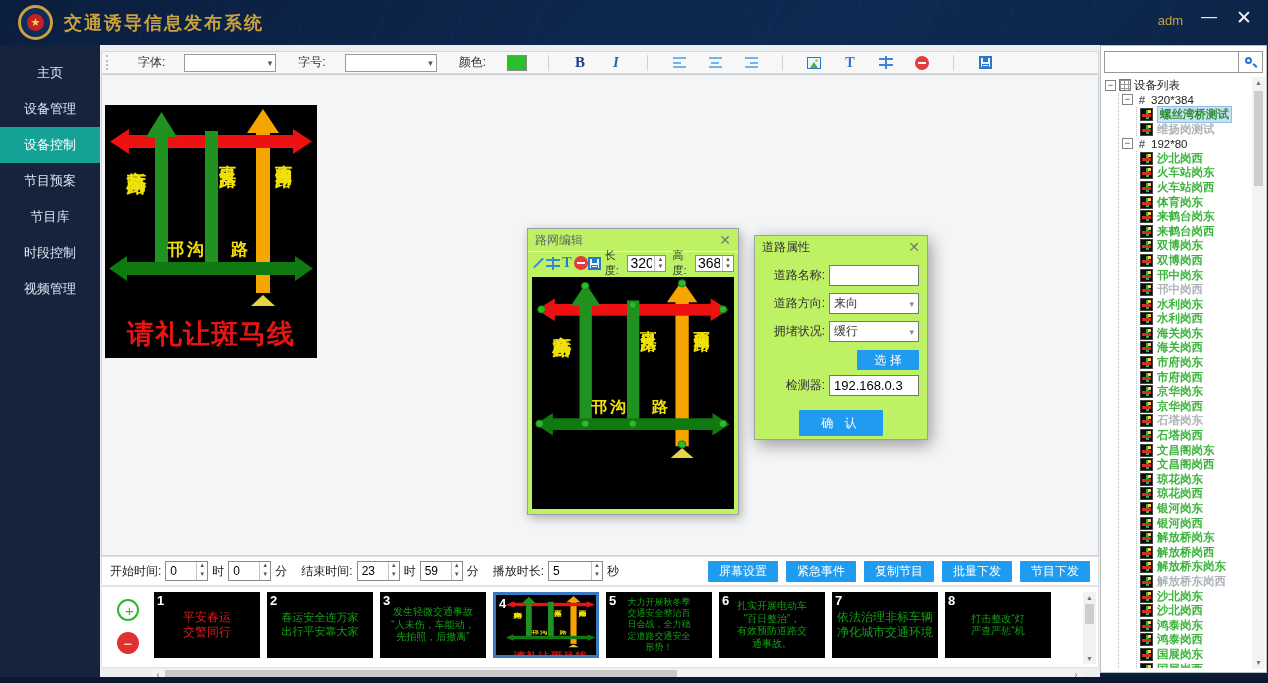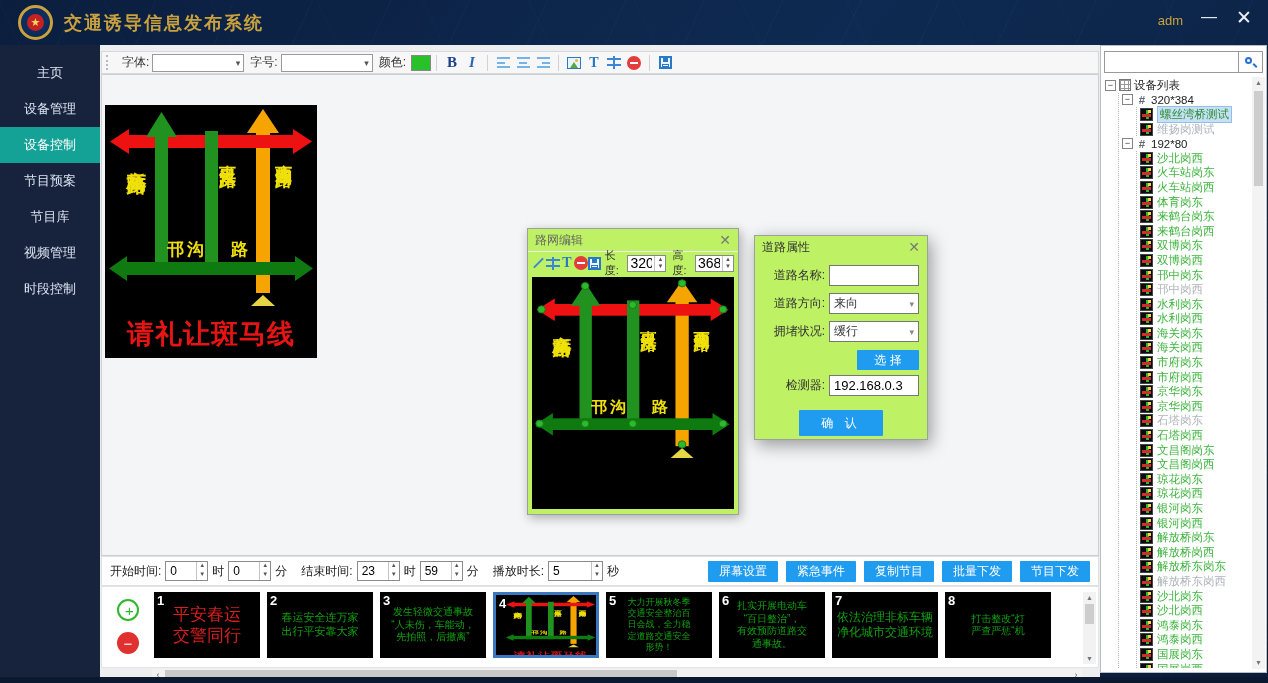--- a/index.html
+++ b/index.html
@@ -23,21 +23,21 @@
   .hdr-user{position:absolute;right:85px;top:13px;color:#c9a23f;font-size:13px;}
   .hdr-min{position:absolute;right:50px;top:8px;color:#e8eef6;font-size:16px;width:18px;text-align:center;cursor:pointer;}
   .hdr-close{position:absolute;right:14px;top:6px;color:#eef2f8;font-size:19px;width:20px;text-align:center;cursor:pointer;}
   
   .sidebar{position:absolute;left:0;top:45px;width:100px;height:638px;background:#17233d;z-index:20;padding-top:10px;}
   .side-item{height:36px;line-height:36px;text-align:center;color:#dbe4f2;font-size:13px;cursor:pointer;}
   .side-item.active{background:#13a295;color:#ffffff;}
   
   .main{position:absolute;left:100px;top:45px;width:1000px;height:633px;background:#eceeef;z-index:10;}
   .toolbar{position:absolute;left:1px;top:6px;right:1px;height:23px;background:#f7f7f7;
-       border:1px solid #d8d8d8;display:flex;align-items:center;padding:0 4px;font-size:12px;color:#333;}
+       border:1px solid #d8d8d8;display:flex;align-items:center;padding:0 4px;font-size:12px;color:#333;gap:16px;}
   .grip{width:4px;height:15px;margin-right:6px;border-left:2px dotted #b9b9b9;}
   .tb-label{margin:0 3px 0 6px;}
   .combo{width:92px;height:18px;background:#fff;border:1px solid #9a9a9a;display:inline-flex;
        align-items:center;justify-content:space-between;padding:0 3px;color:#333;}
   .combo .chev{color:#555;font-size:9px;}
   .swatch{width:20px;height:16px;background:#29c129;border:1px solid #888;margin-left:2px;}
   .tb-sep{width:1px;height:16px;background:#d2d2d2;margin:0 5px;}
   .tb-btn{display:inline-flex;align-items:center;justify-content:center;width:20px;height:19px;cursor:pointer;}
   .icn-b{font-weight:bold;font-size:15px;color:#1d3f8f;font-family:"Liberation Serif",serif;}
   .icn-i{font-style:italic;font-weight:bold;font-size:15px;color:#2a64b8;font-family:"Liberation Serif",serif;}
@@ -146,21 +146,21 @@
   .icn-hash{width:12px;text-align:center;color:#667;font-weight:bold;margin-right:3px;flex:0 0 12px;}
   .dev-icon{position:relative;width:13px;height:13px;background:#0b0b0b;border:1px solid #444;
        margin-right:4px;flex:0 0 13px;}
   .dev-icon i{position:absolute;left:5px;top:1px;width:3px;height:9px;background:#2db82d;}
   .dev-icon u{position:absolute;left:1px;top:5px;width:9px;height:3px;background:#d22c2c;}
   .dev-icon b{position:absolute;right:1px;top:1px;width:3px;height:3px;background:#ffd24a;}
   .tname.online{color:#3cb43c;}
   .tname.offline{color:#aeb4ba;}
   .tname.selected{color:#2f8f2f;background:#c6e0f7;border:1px solid #93bfe6;padding:0 2px;}
   .tree-kids{margin-left:13px;border-left:1px dotted #b9b9b9;padding-left:3px;}
-  .tree-kids2{margin-left:14px;border-left:1px dotted #b9b9b9;padding-left:3px;}
+  .tree-kids2{margin-left:14px;border-left:1px dotted #b9b9b9;padding-left:3px;font-weight:bold;}
   .panel-scroll{position:absolute;right:1px;top:31px;width:13px;bottom:3px;background:#f3f3f3;}
   .panel-scroll .a{position:absolute;left:0;width:13px;height:12px;text-align:center;line-height:12px;font-size:7px;color:#777;}
   .panel-scroll .thumbv{position:absolute;left:2px;top:14px;width:9px;height:95px;background:#cdcdcd;}
   .footer-strip{position:absolute;left:0;bottom:0;width:1268px;height:6px;background:#0a1830;z-index:25;}
 </style>
 </head>
 <body>
 
 <div class="app">
 
@@ -173,22 +173,22 @@
     <div class="hdr-min">—</div>
     <div class="hdr-close">✕</div>
   </div>
 
   <div class="sidebar" id="sidebar">
       <div class="side-item">主页</div>
       <div class="side-item">设备管理</div>
       <div class="side-item active">设备控制</div>
       <div class="side-item">节目预案</div>
       <div class="side-item">节目库</div>
+      <div class="side-item">时段控制</div>
       <div class="side-item">视频管理</div>
-      <div class="side-item">时段控制</div>
     </div>
 
   <div class="main">
 
     <div class="toolbar">
       <span class="grip"></span>
       <span class="tb-label">字体:</span>
       <span class="combo">
           <span></span>
           <span class="chev">▾</span>
@@ -431,21 +431,21 @@
     </div>
 
     <div class="thumbstrip">
       <div class="thumb-ctrl">
         <button class="btn-add">+</button>
         <button class="btn-rem">−</button>
       </div>
       <div class="thumb-list" id="thumb-list">
           <div class="thumb">
             <span class="num">1</span>
-            <div class="tlines c-red" style="font-size: 17px;">
+            <div class="tlines c-red" style="font-size: 12px;">
               <div>平安春运</div>
               <div>交警同行</div>
             </div>
           </div>
           <div class="thumb">
             <span class="num">2</span>
             <div class="tlines c-green" style="font-size: 11px;">
               <div>春运安全连万家</div>
               <div>出行平安靠大家</div>
             </div>

